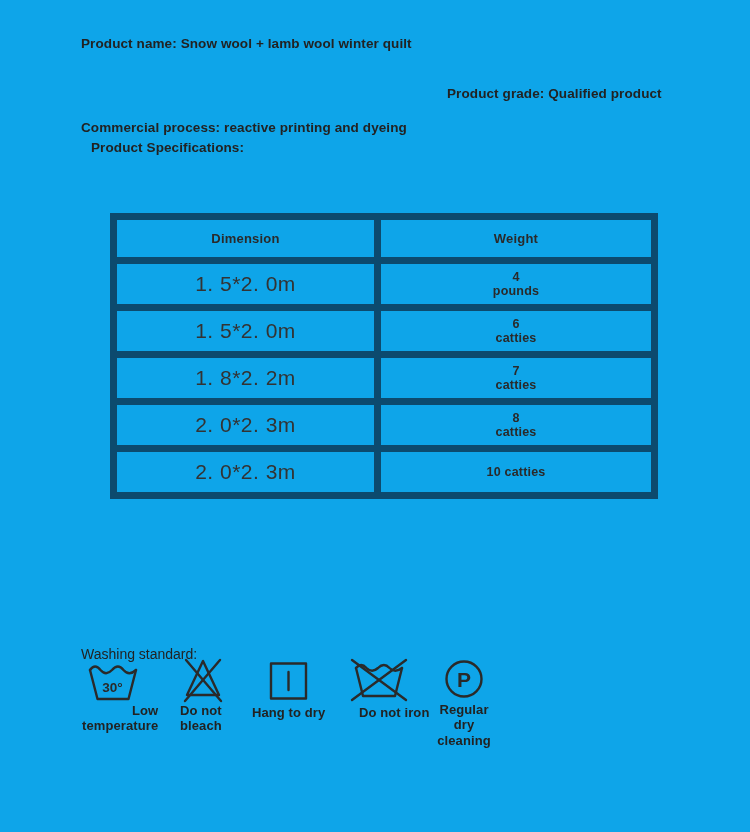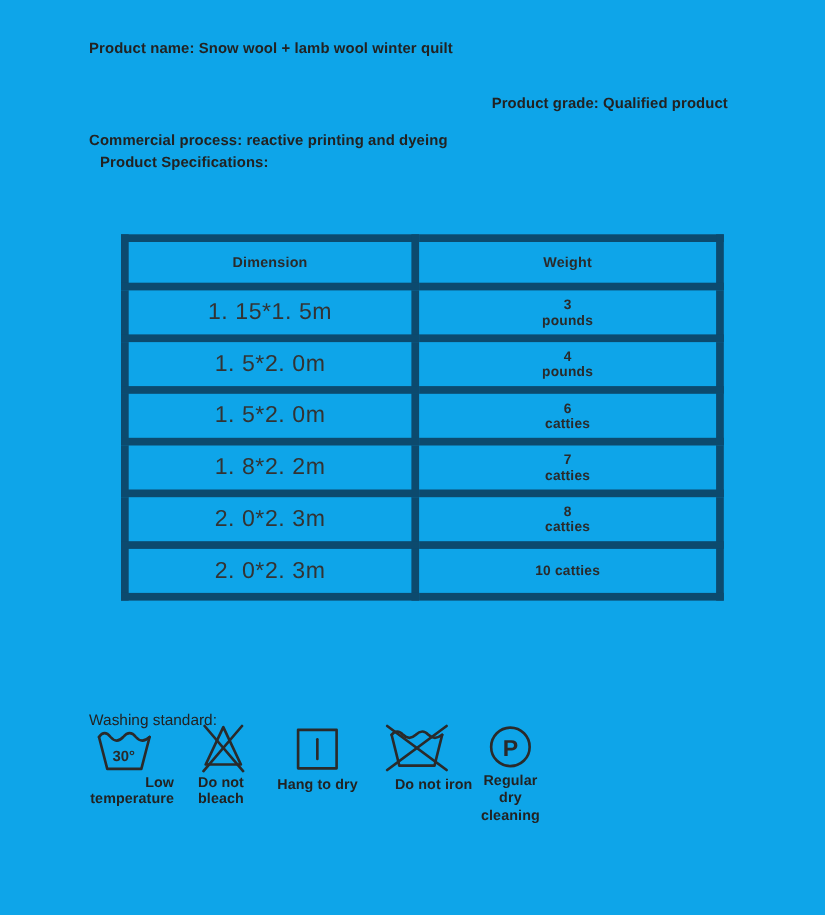--- a/index.html
+++ b/index.html
@@ -86,25 +86,20 @@
         <col class="col-wt">
       </colgroup>
     <thead>
       <tr>
         <th>Dimension</th>
         <th>Weight</th>
       </tr>
     </thead>
     <tbody>
       <tr>
-        <td class="dim">1. 15*1. 5m</td>
-        <td class="wt">3
-pounds</td>
-      </tr>
-      <tr>
         <td class="dim">1. 5*2. 0m</td>
         <td class="wt">4
 pounds</td>
       </tr>
       <tr>
         <td class="dim">1. 5*2. 0m</td>
         <td class="wt">6
 catties</td>
       </tr>
       <tr>

